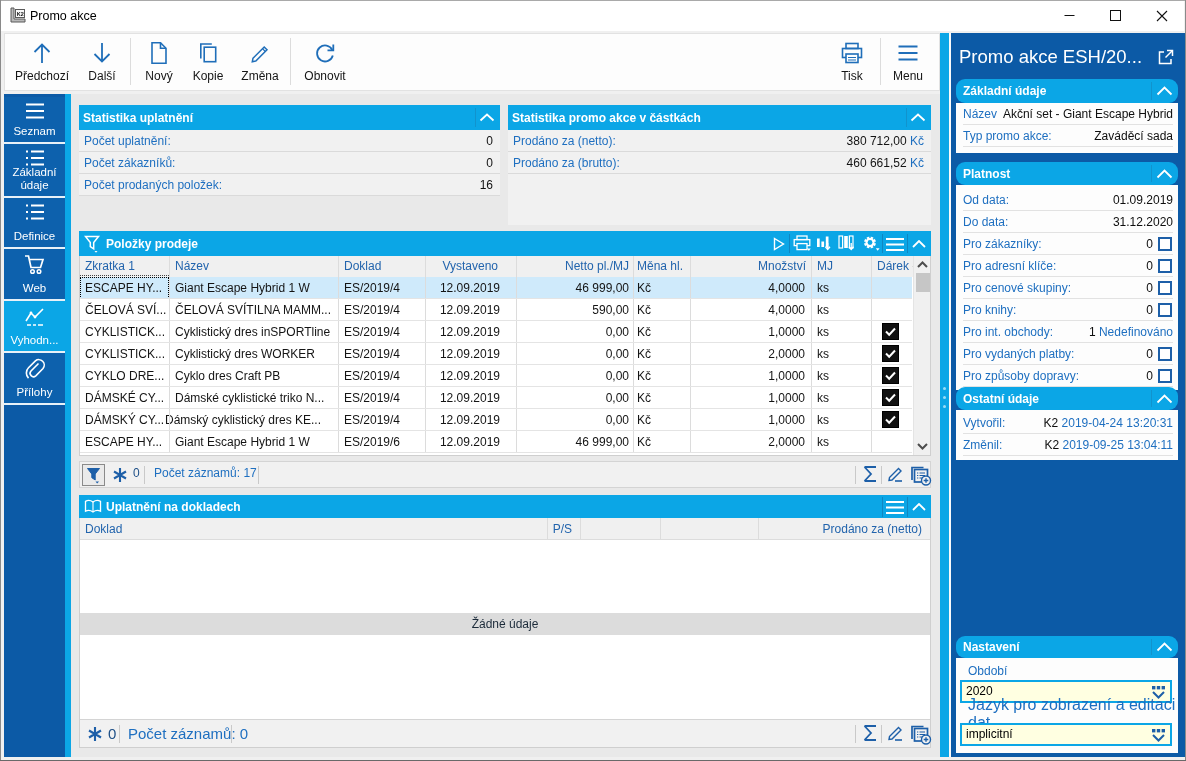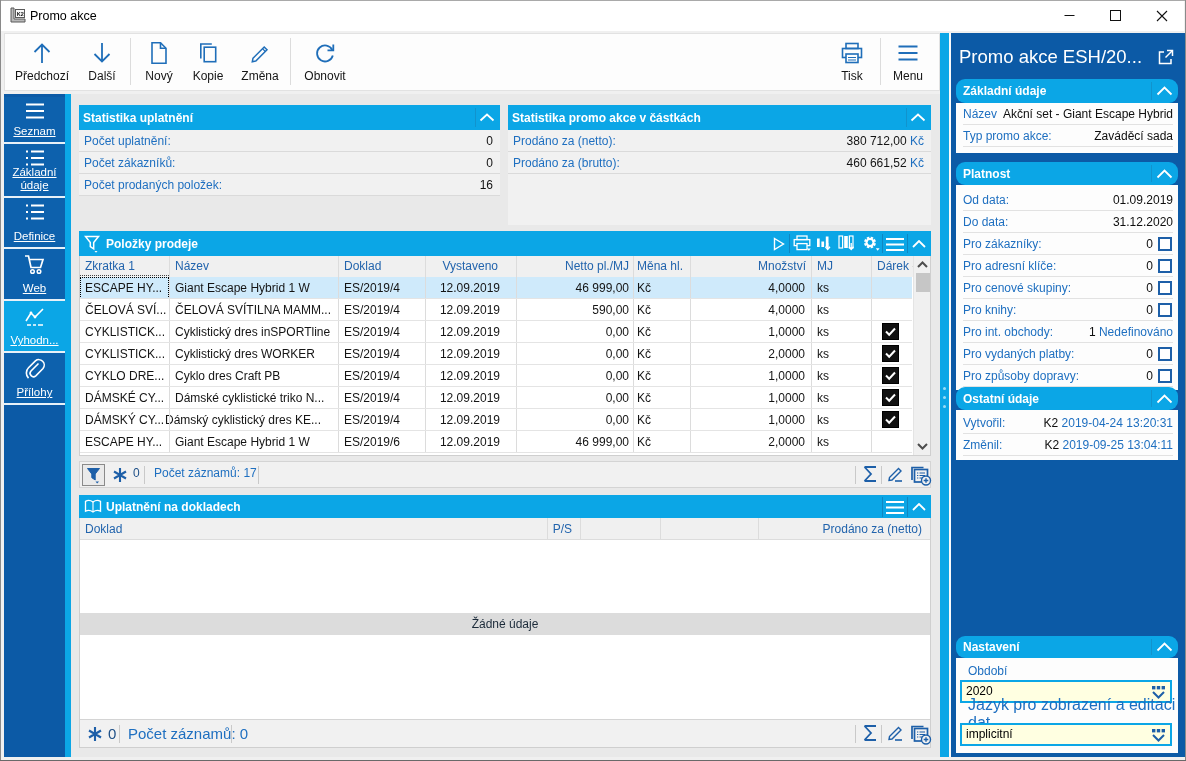--- a/index.html
+++ b/index.html
@@ -16,21 +16,21 @@
   .winbtn { top:0; width:45px; height:31px; display:flex; align-items:center; justify-content:center; }
 
   #toolbar { left:4px; top:33px; width:936px; height:58px; background:#fdfdfd; border:1px solid #e2e2e2; }
   .tbbtn { position:absolute; top:69px; text-align:center; color:#151515; font-size:12px; }
   .tbbtn .ic { position:absolute; left:0; right:0; top:-29px; display:flex; align-items:center; justify-content:center; }
   .tbsep { position:absolute; top:38px; width:1px; height:47px; background:#dcdcdc; }
 
   #sidebar { left:4px; top:94px; width:61px; height:663px; background:#0c5aa6; }
   .tile { position:absolute; left:4px; width:61px; background:#0d61ad; color:#fff; text-align:center; font-size:11.5px; line-height:13px; }
   .tile .tic { position:absolute; top:5px; left:0; right:0; display:flex; justify-content:center; }
-  .tile .tlbl { position:absolute; bottom:4px; left:0; right:0;text-decoration:underline; }
+  .tile .tlbl { position:absolute; bottom:4px; left:0; right:0; }
   .tile.active { background:#0ba6e6; }
   #vstrip { left:65px; top:94px; width:6px; height:663px; }
   #contentbg { left:71px; top:94px; width:869px; height:663px; background:#e9e9e9; }
 
   .panel { position:absolute; }
   .phead { height:25px; display:flex; align-items:center; position:relative; }
   .phead .ttl { margin-left:4px; }
   .phead .chev { position:absolute; right:2px; top:3px; bottom:3px; width:23px; display:flex; align-items:center; justify-content:center; border-left:1px solid #1193cd; }
   .pbody { background:#f1f1f1; }
   .prow { position:relative; height:22px; font-size:12px; border-bottom:1px solid #dadada; display:flex; align-items:center; }

